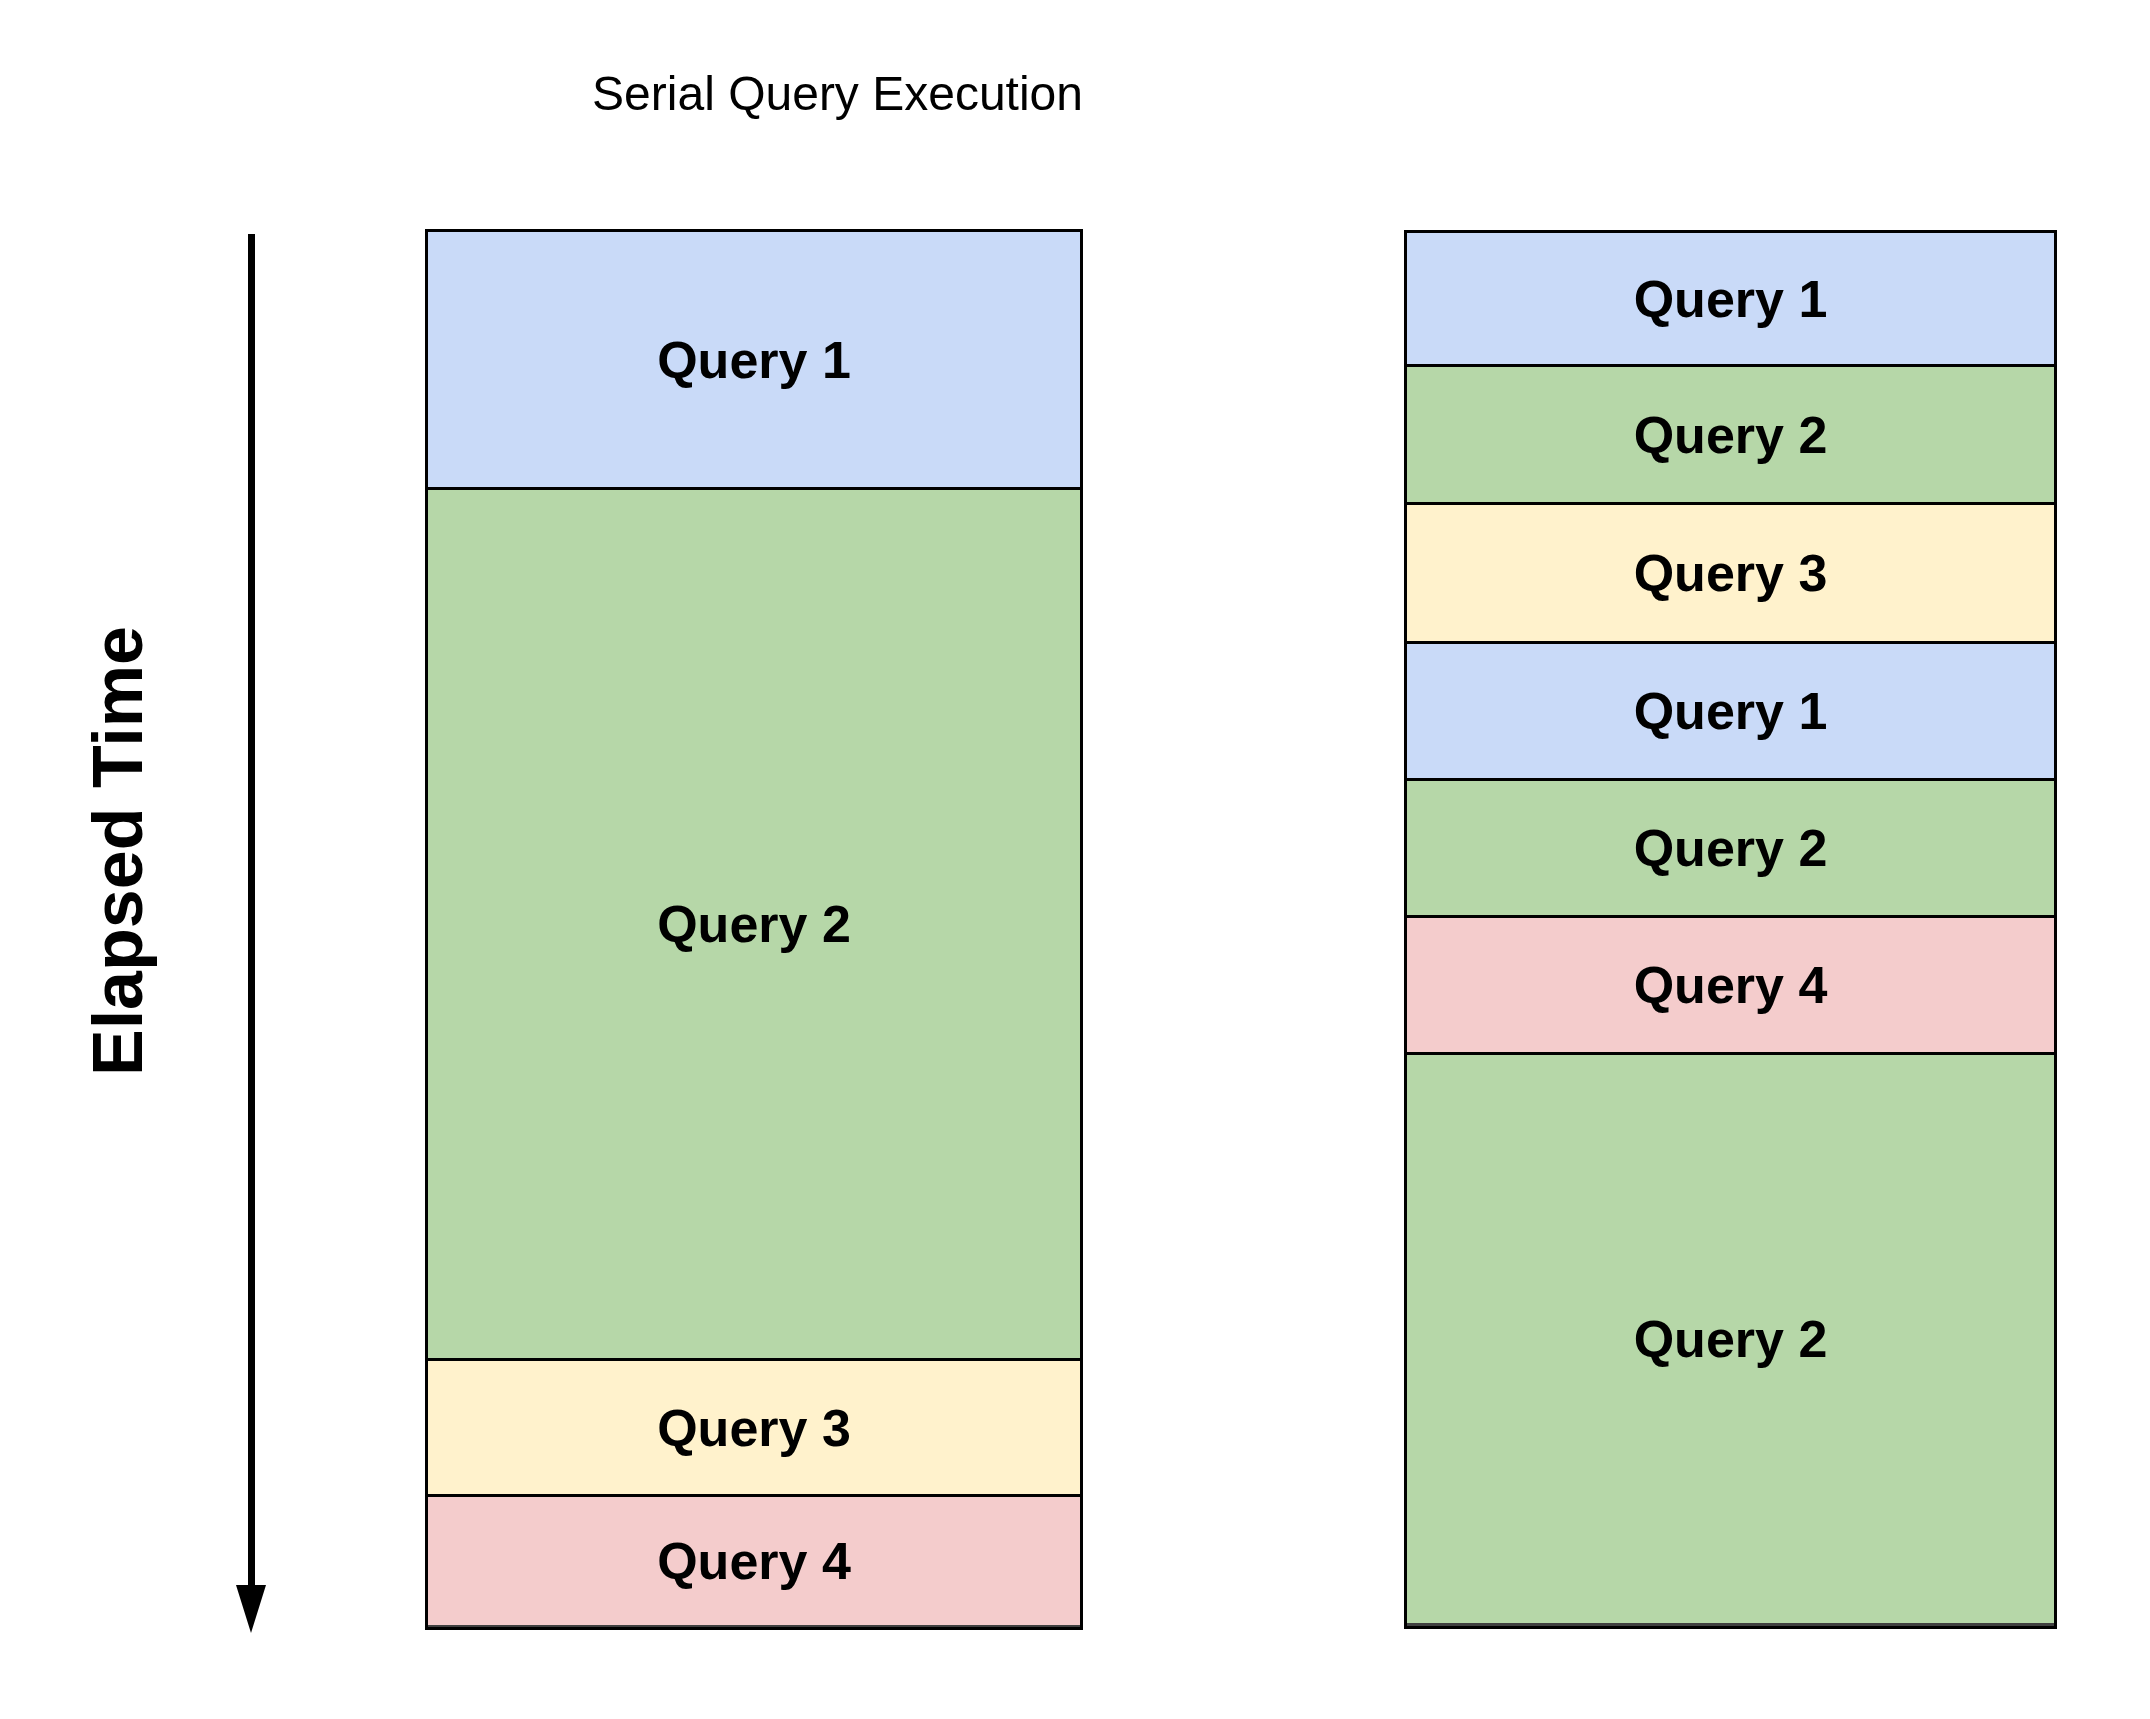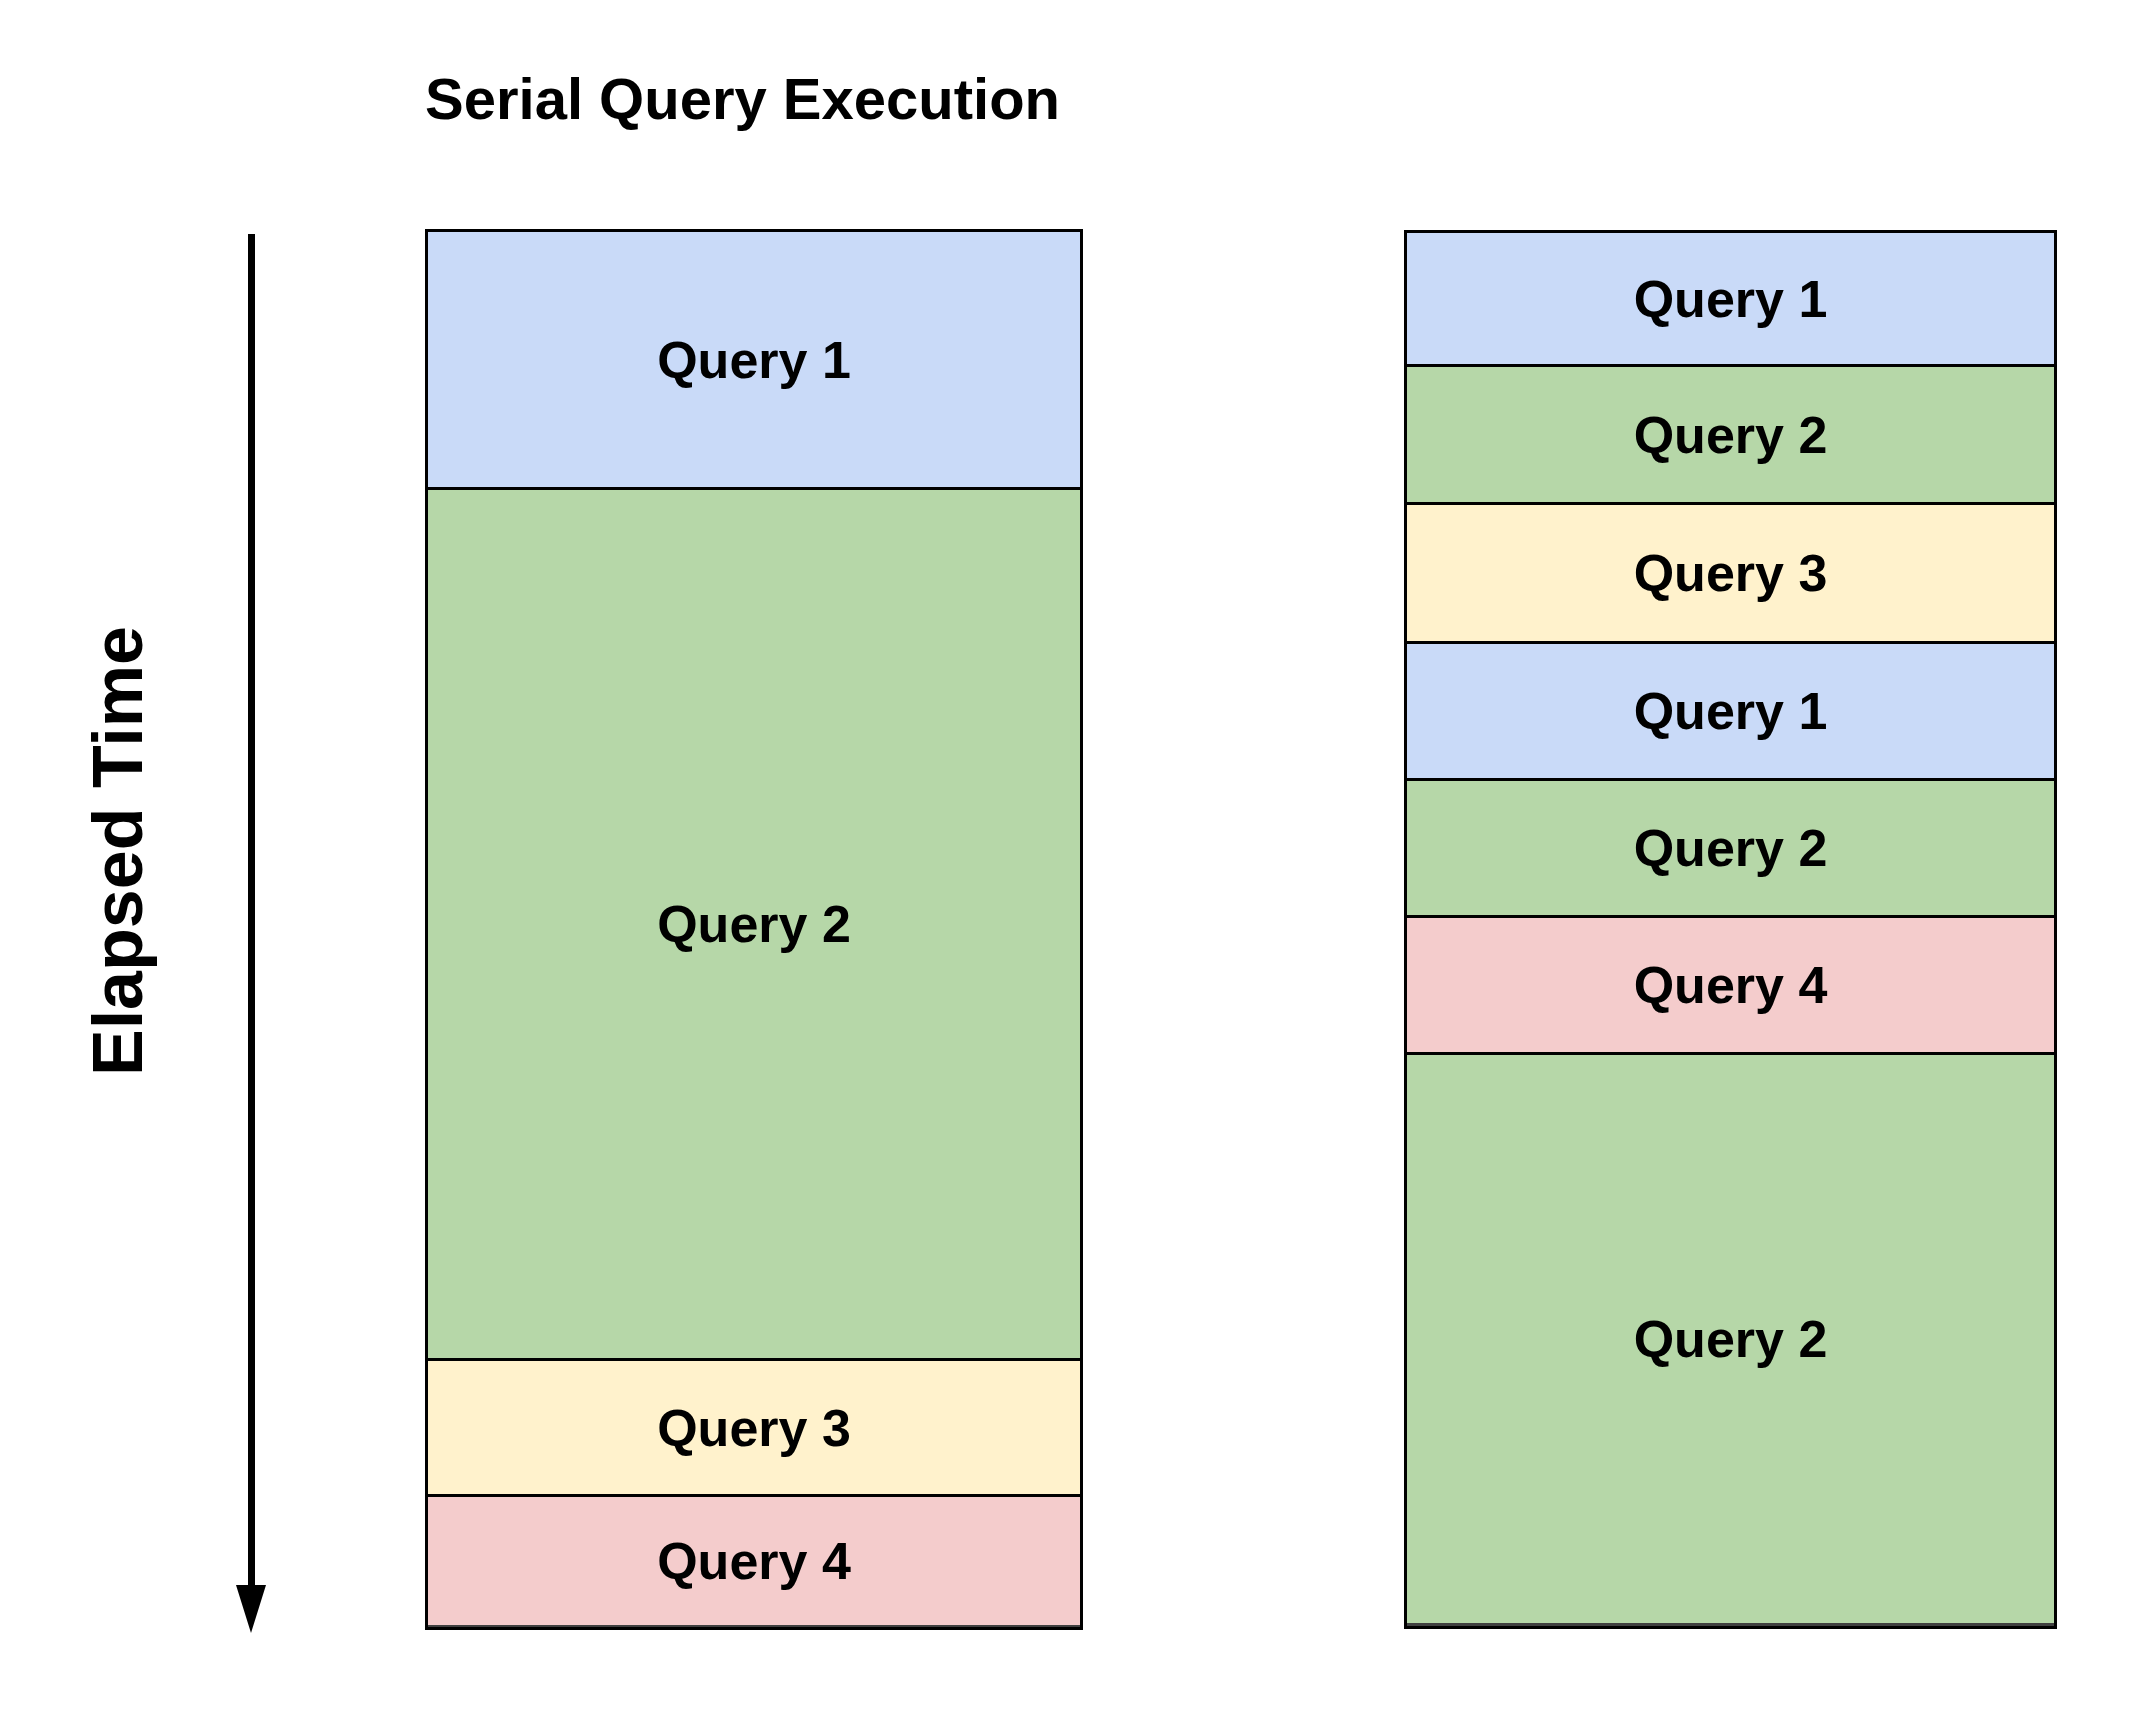--- a/index.html
+++ b/index.html
@@ -18,23 +18,23 @@
     position: absolute;
     left: 0; top: 0;
     width: 2151px;
     height: 1720px;
     background: #ffffff;
     overflow: hidden;
   }
   .col-title {
     position: absolute;
     top: 66px;
-    text-align: left;
-    font-size: 58px;
-    font-weight: bold;
+    text-align: right;
+    font-size: 48px;
+    font-weight: normal;
     line-height: 1.15;
     white-space: nowrap;
   }
   .col-title.left  { left: 425px;  width: 658px; }
   .col-title.right { left: 1404px; width: 653px; }
 
   .axis-label {
     position: absolute;
     left: -358px;
     top: 809px;

